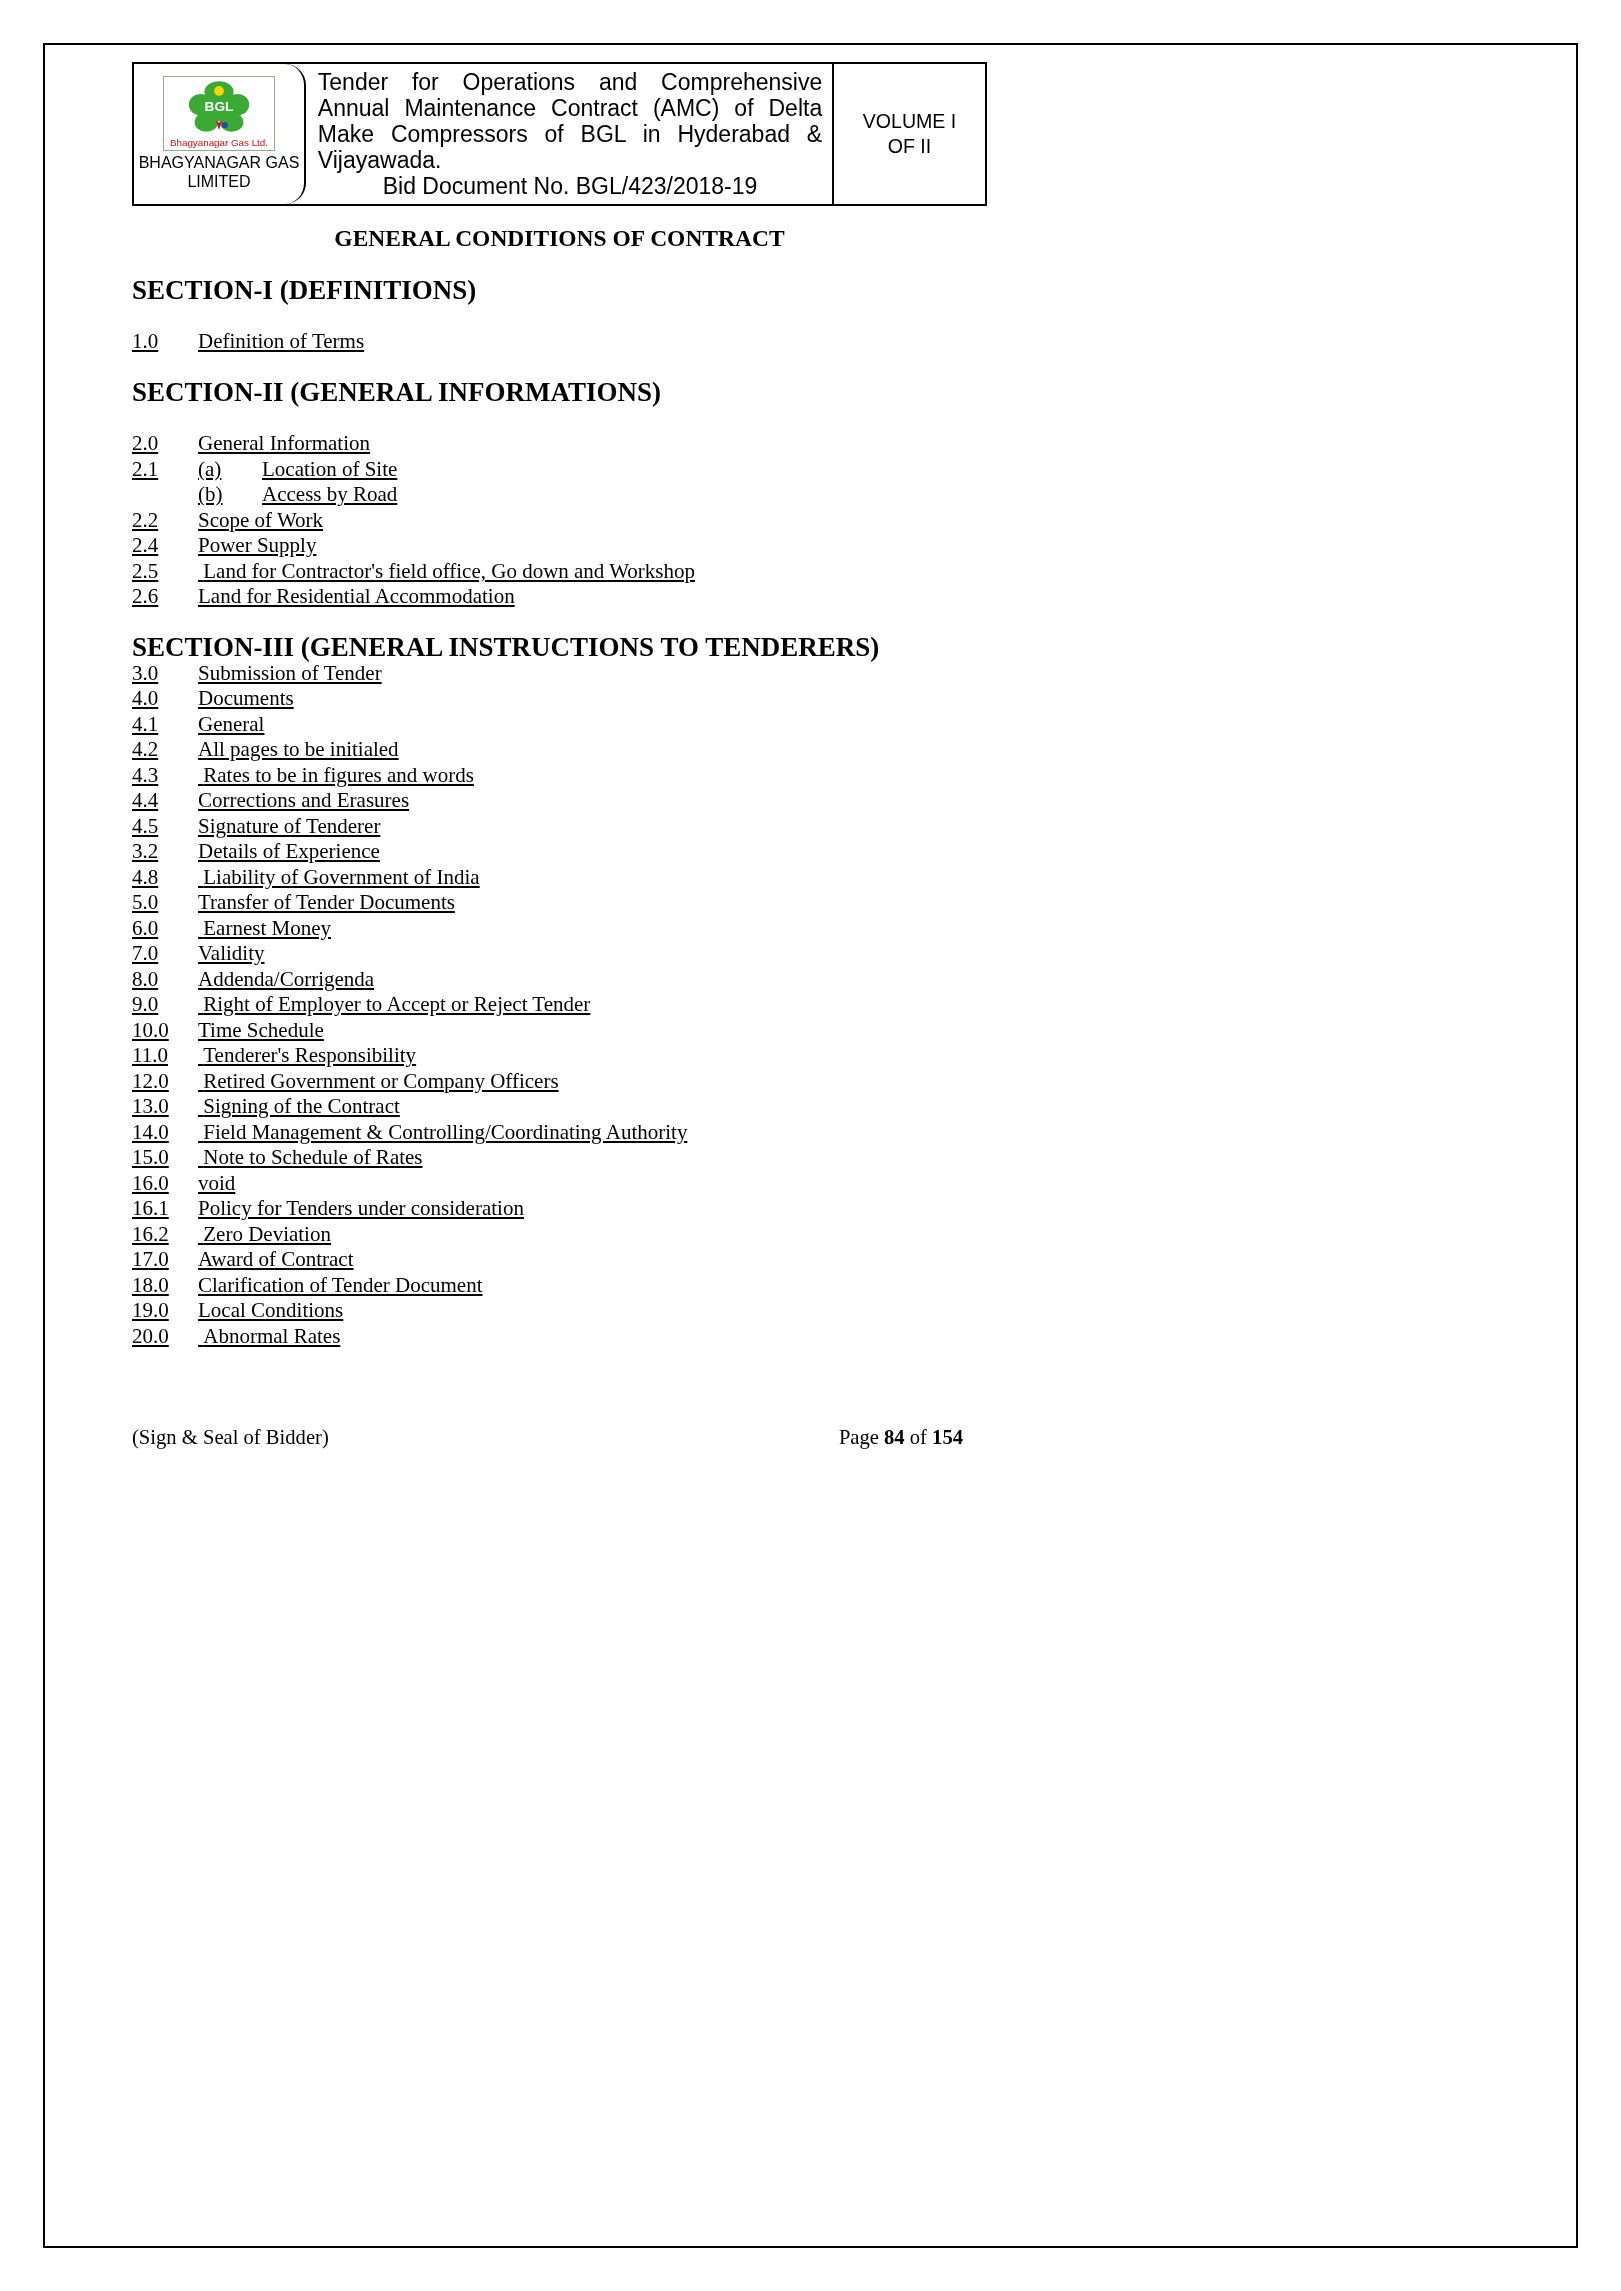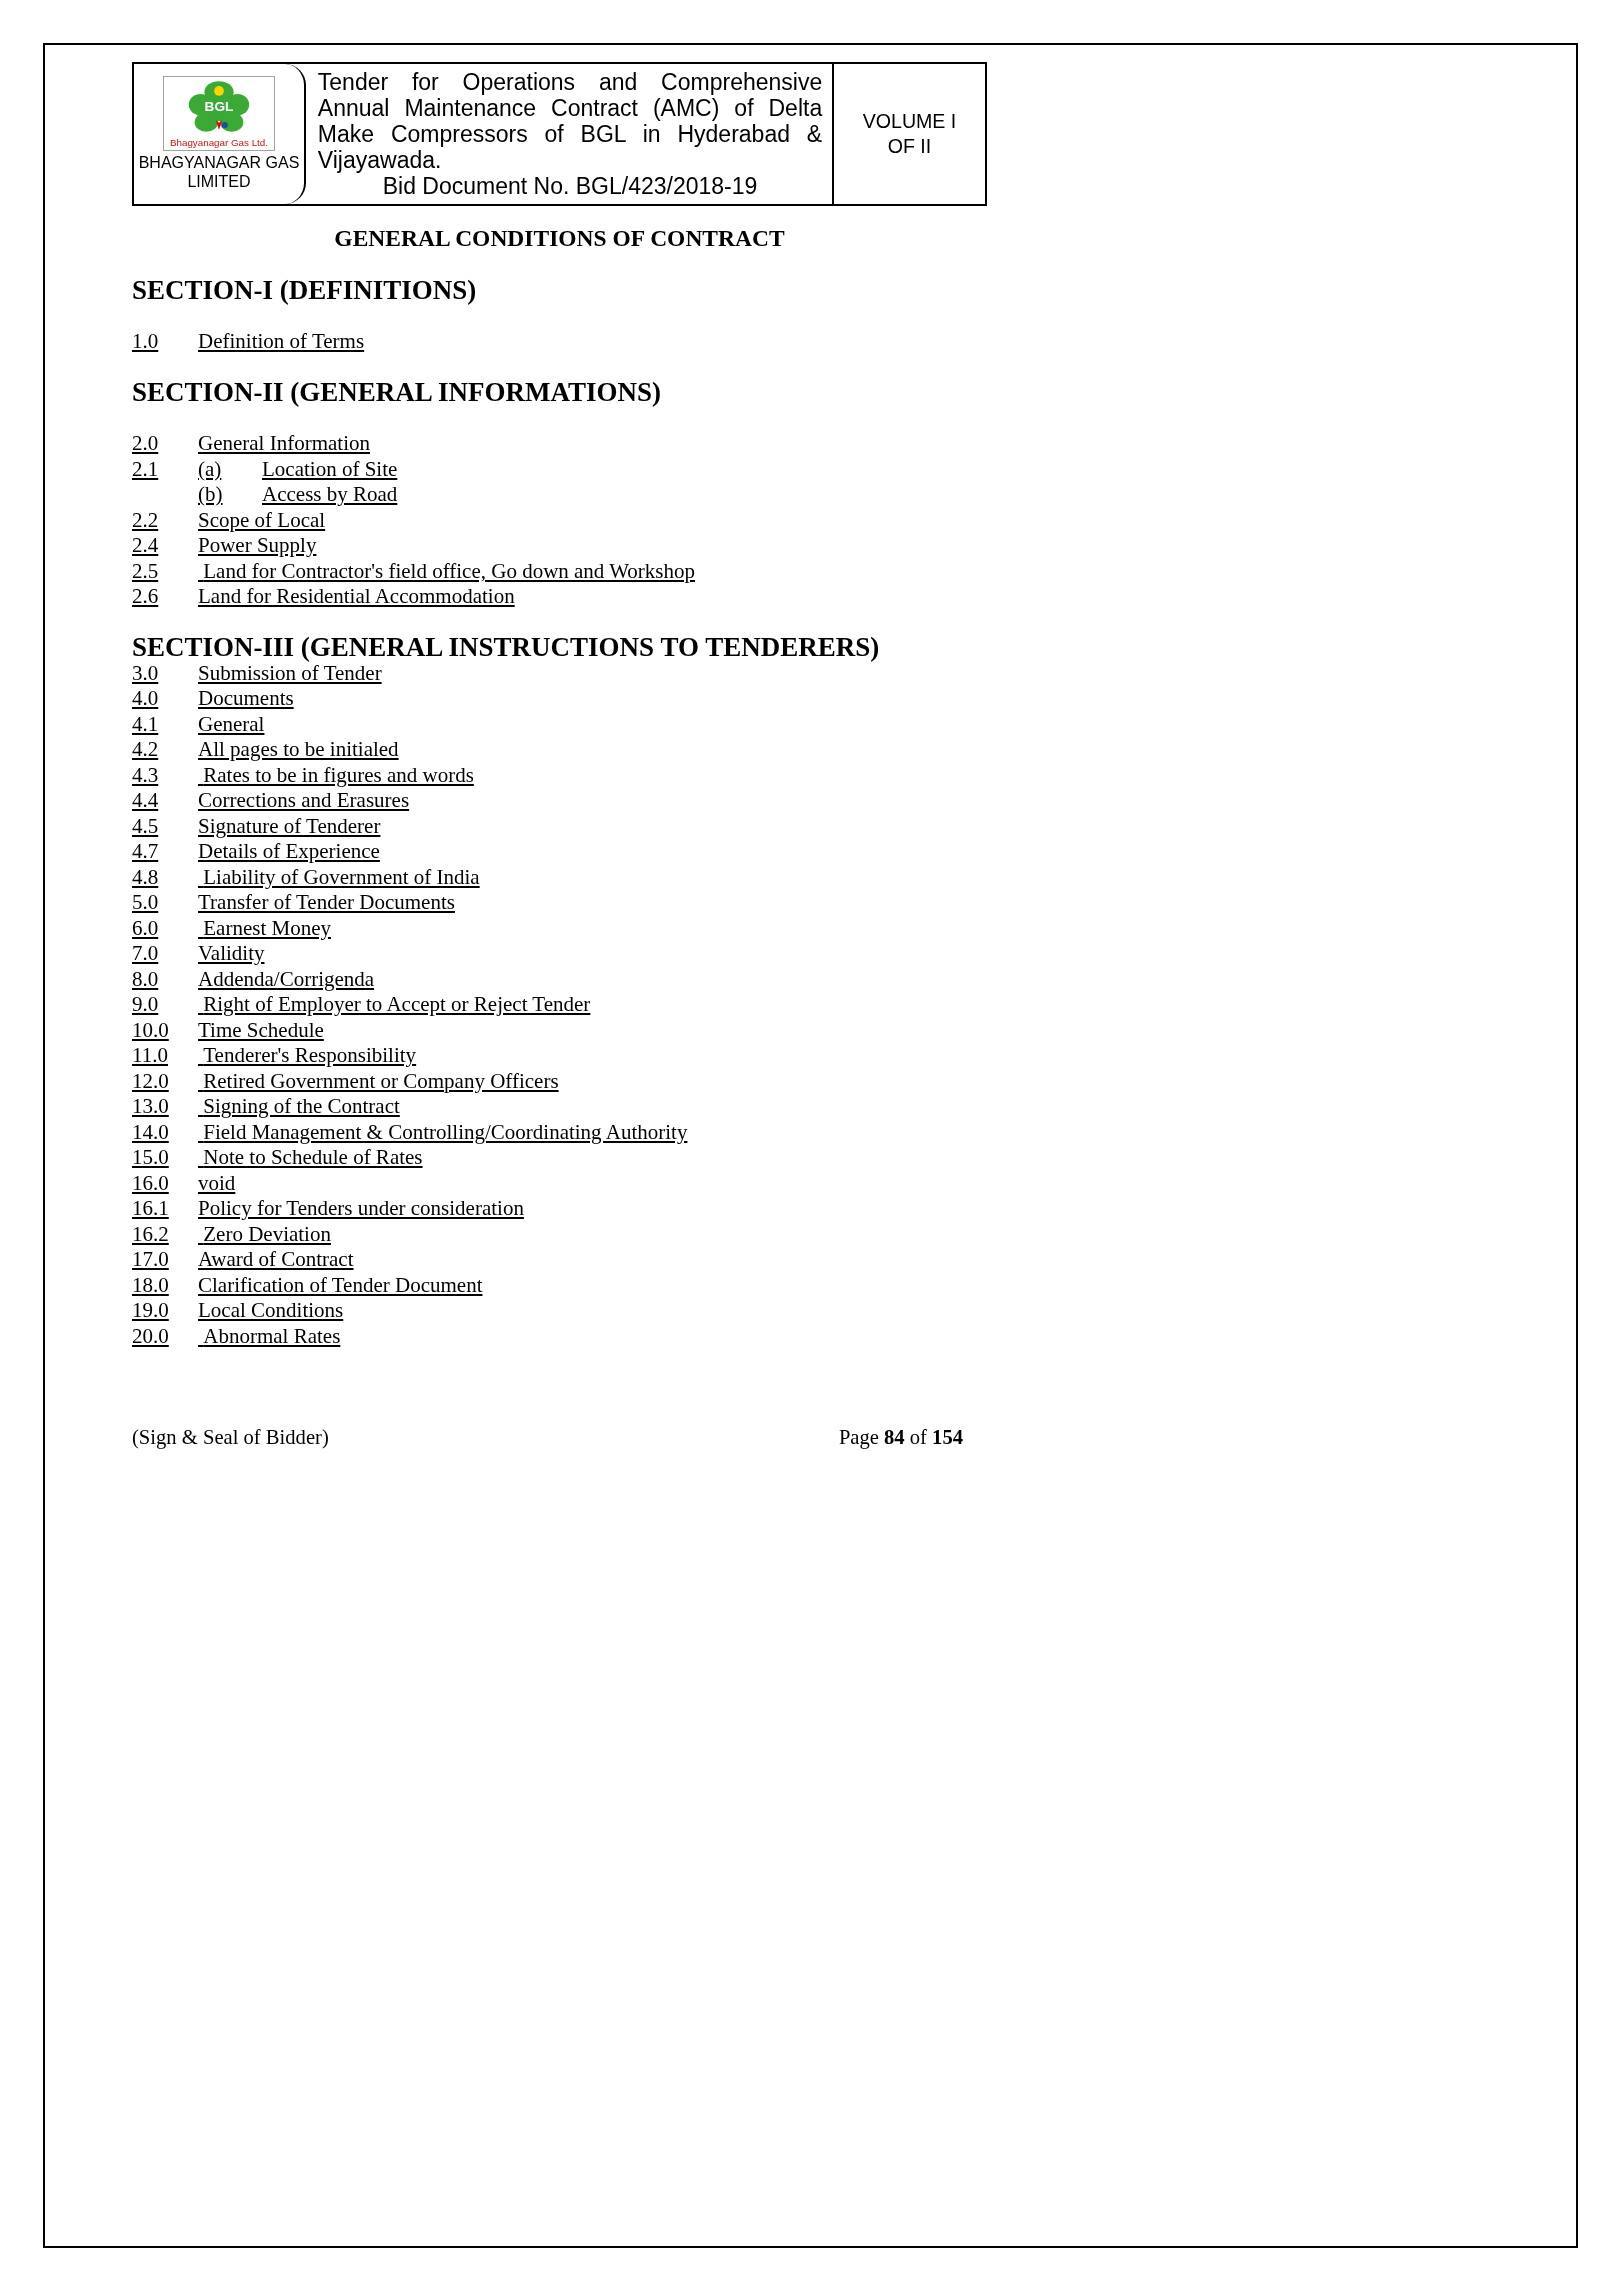--- a/index.html
+++ b/index.html
@@ -106,21 +106,21 @@
         <span class="sub">(a)</span>
         <span class="label">Location of Site</span>
       </div>
       <div class="row">
         <span class="num"></span>
         <span class="sub">(b)</span>
         <span class="label">Access by Road</span>
       </div>
       <div class="row">
         <span class="num">2.2</span>
-        <span class="label">Scope of Local</span>
+        <span class="label">Scope of Work</span>
       </div>
       <div class="row">
         <span class="num">2.4</span>
         <span class="label">Power Supply</span>
       </div>
       <div class="row">
         <span class="num">2.5</span>
         <span class="label"> Land for Contractor's field office, Go down and Workshop</span>
       </div>
       <div class="row">
@@ -150,21 +150,21 @@
       </div>
       <div class="row">
         <span class="num">4.4</span>
         <span class="label">Corrections and Erasures</span>
       </div>
       <div class="row">
         <span class="num">4.5</span>
         <span class="label">Signature of Tenderer</span>
       </div>
       <div class="row">
-        <span class="num">4.7</span>
+        <span class="num">3.2</span>
         <span class="label">Details of Experience</span>
       </div>
       <div class="row">
         <span class="num">4.8</span>
         <span class="label"> Liability of Government of India</span>
       </div>
       <div class="row">
         <span class="num">5.0</span>
         <span class="label">Transfer of Tender Documents</span>
       </div>

